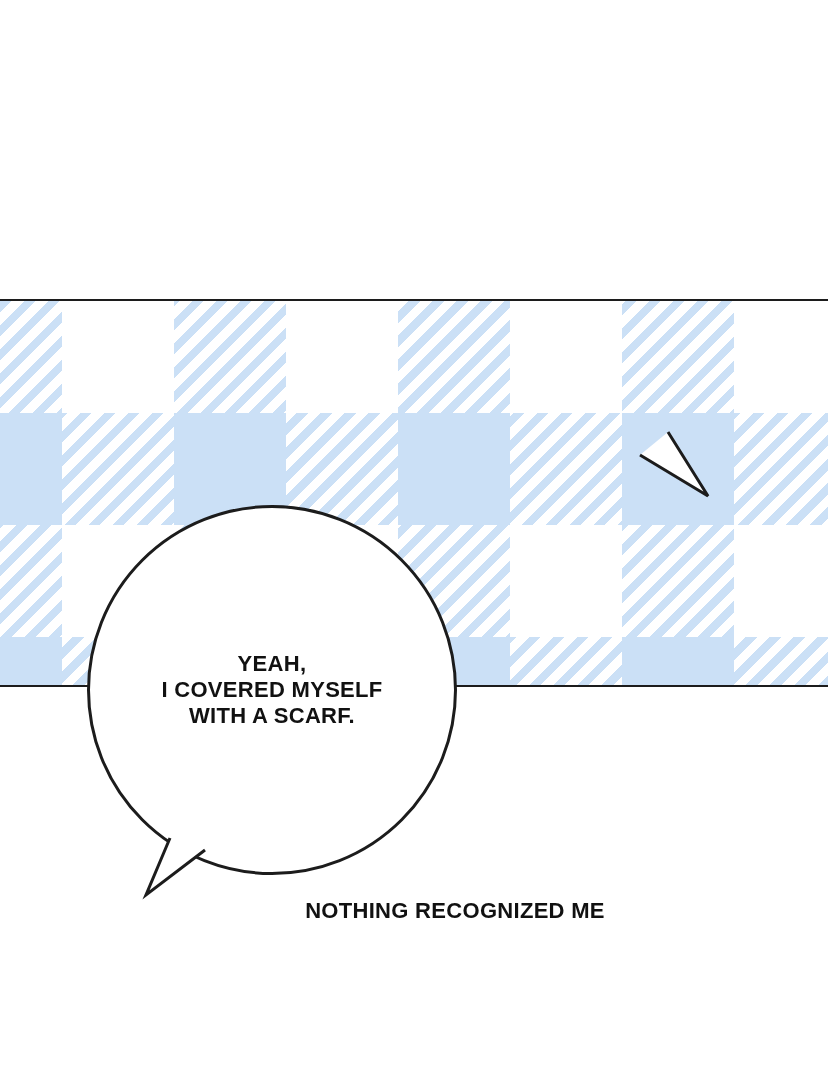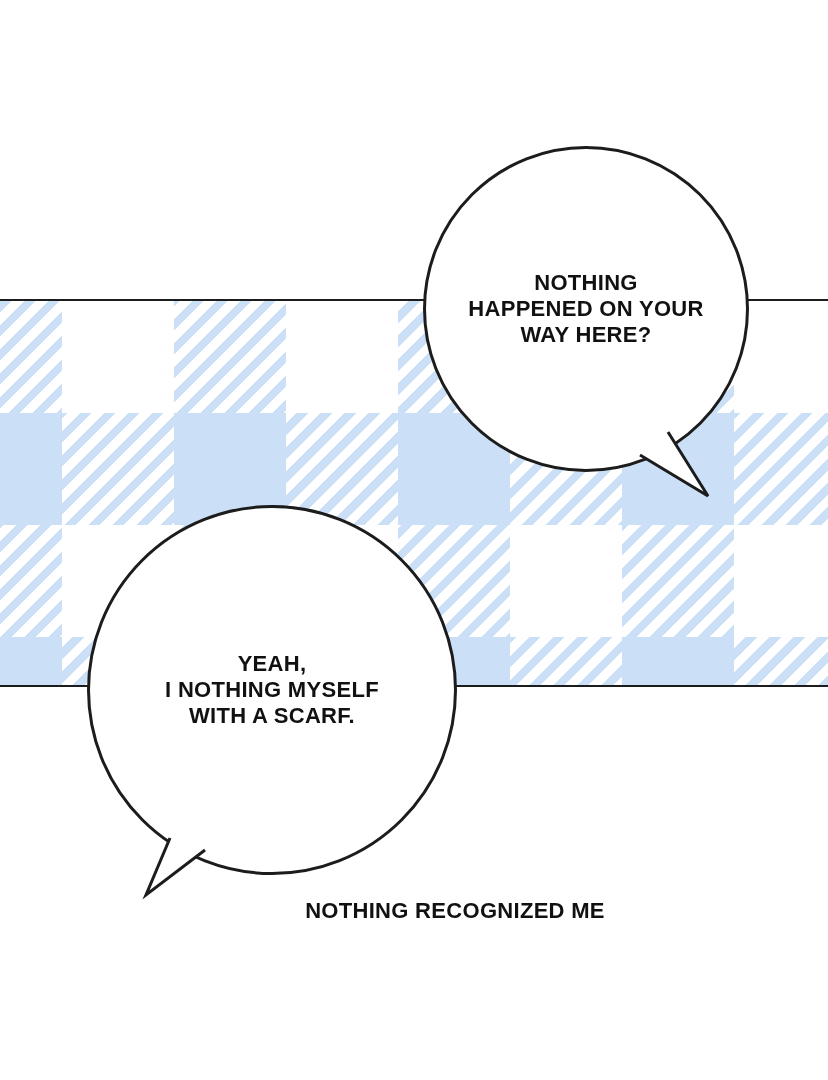--- a/index.html
+++ b/index.html
@@ -72,32 +72,27 @@
     color: #111111;
   }
 </style>
 </head>
 <body>
 
 <div class="stage">
 
   <div class="band"></div>
 
-  <div class="bubble bubble-top">
-    <div class="bubble-text">NOTHING
-HAPPENED ON YOUR
-WAY HERE?</div>
-  </div>
   <svg class="tail tail-top" width="90" height="82">
     <path d="M38,8 L78,72 L10,31" fill="#ffffff" stroke="#1c1c1c" stroke-width="3" stroke-linejoin="miter"></path>
   </svg>
 
   <div class="bubble bubble-bottom">
     <div class="bubble-text">YEAH,
-I NOTHING MYSELF
+I COVERED MYSELF
 WITH A SCARF.</div>
   </div>
   <svg class="tail tail-bottom" width="80" height="75">
     <path d="M32,8 L8,65 L67,20" fill="#ffffff" stroke="#1c1c1c" stroke-width="3" stroke-linejoin="miter"></path>
   </svg>
 
   <div class="caption">NOTHING RECOGNIZED ME</div>
 
 </div>
 

